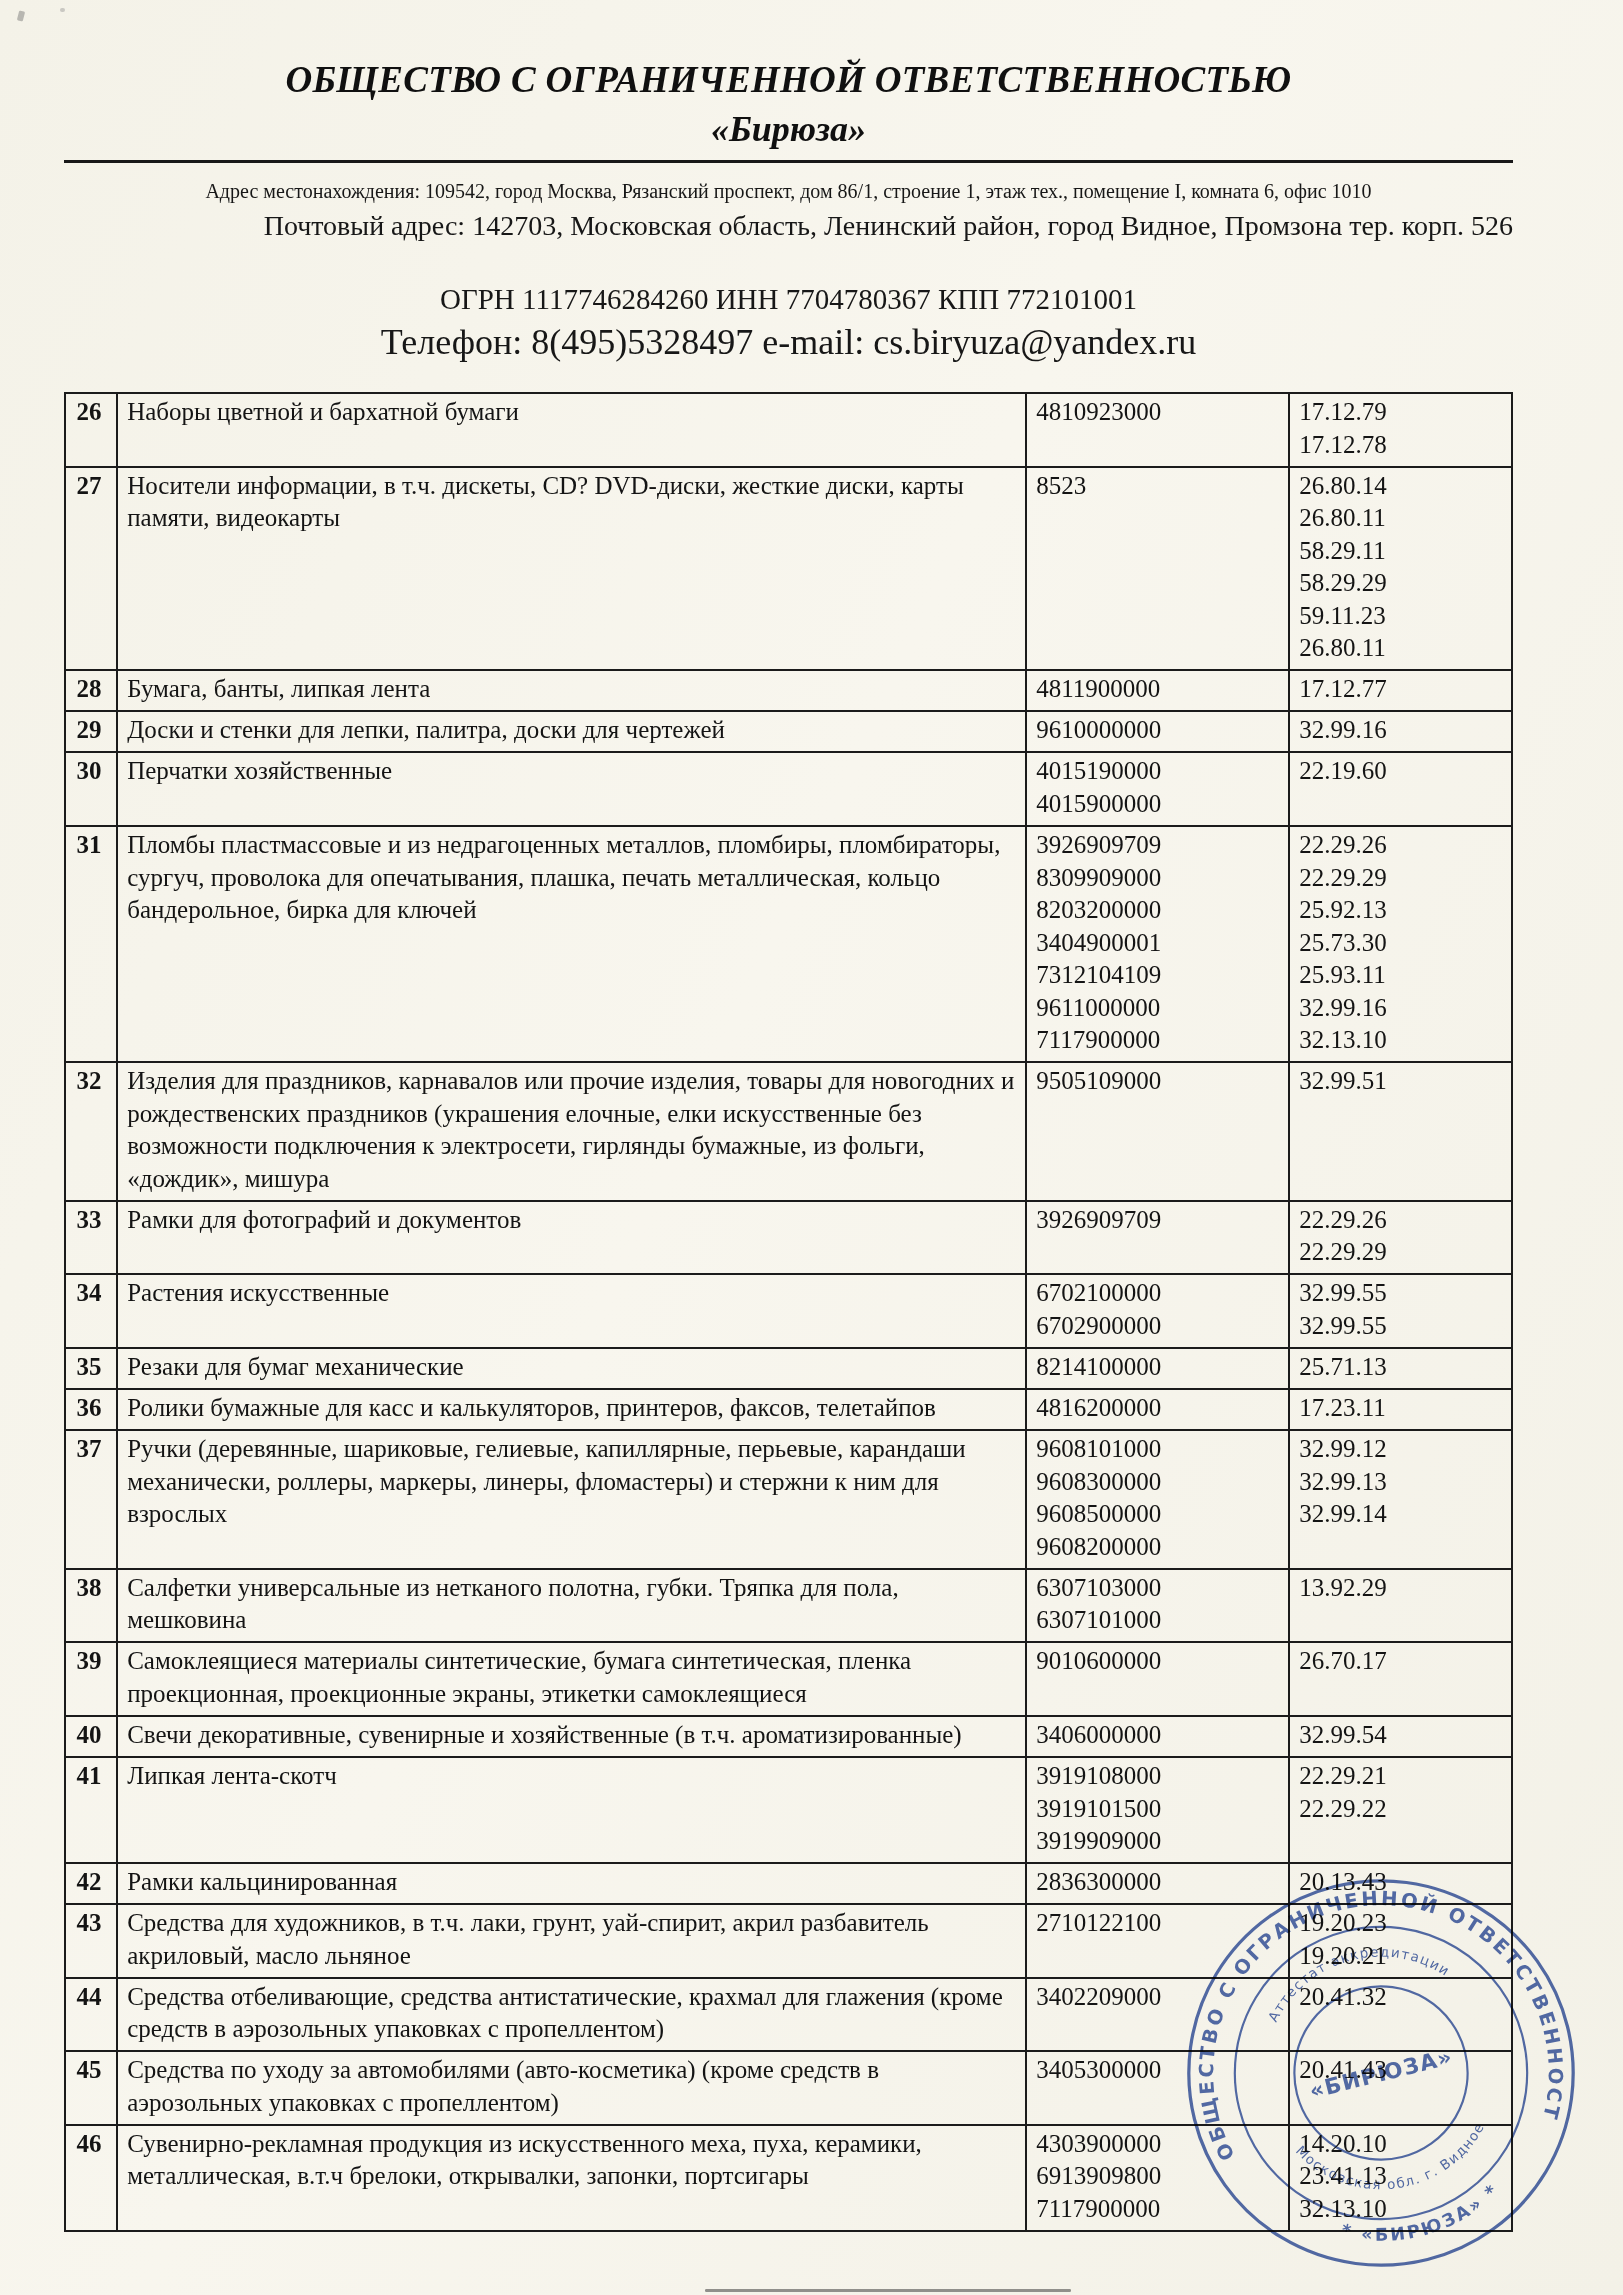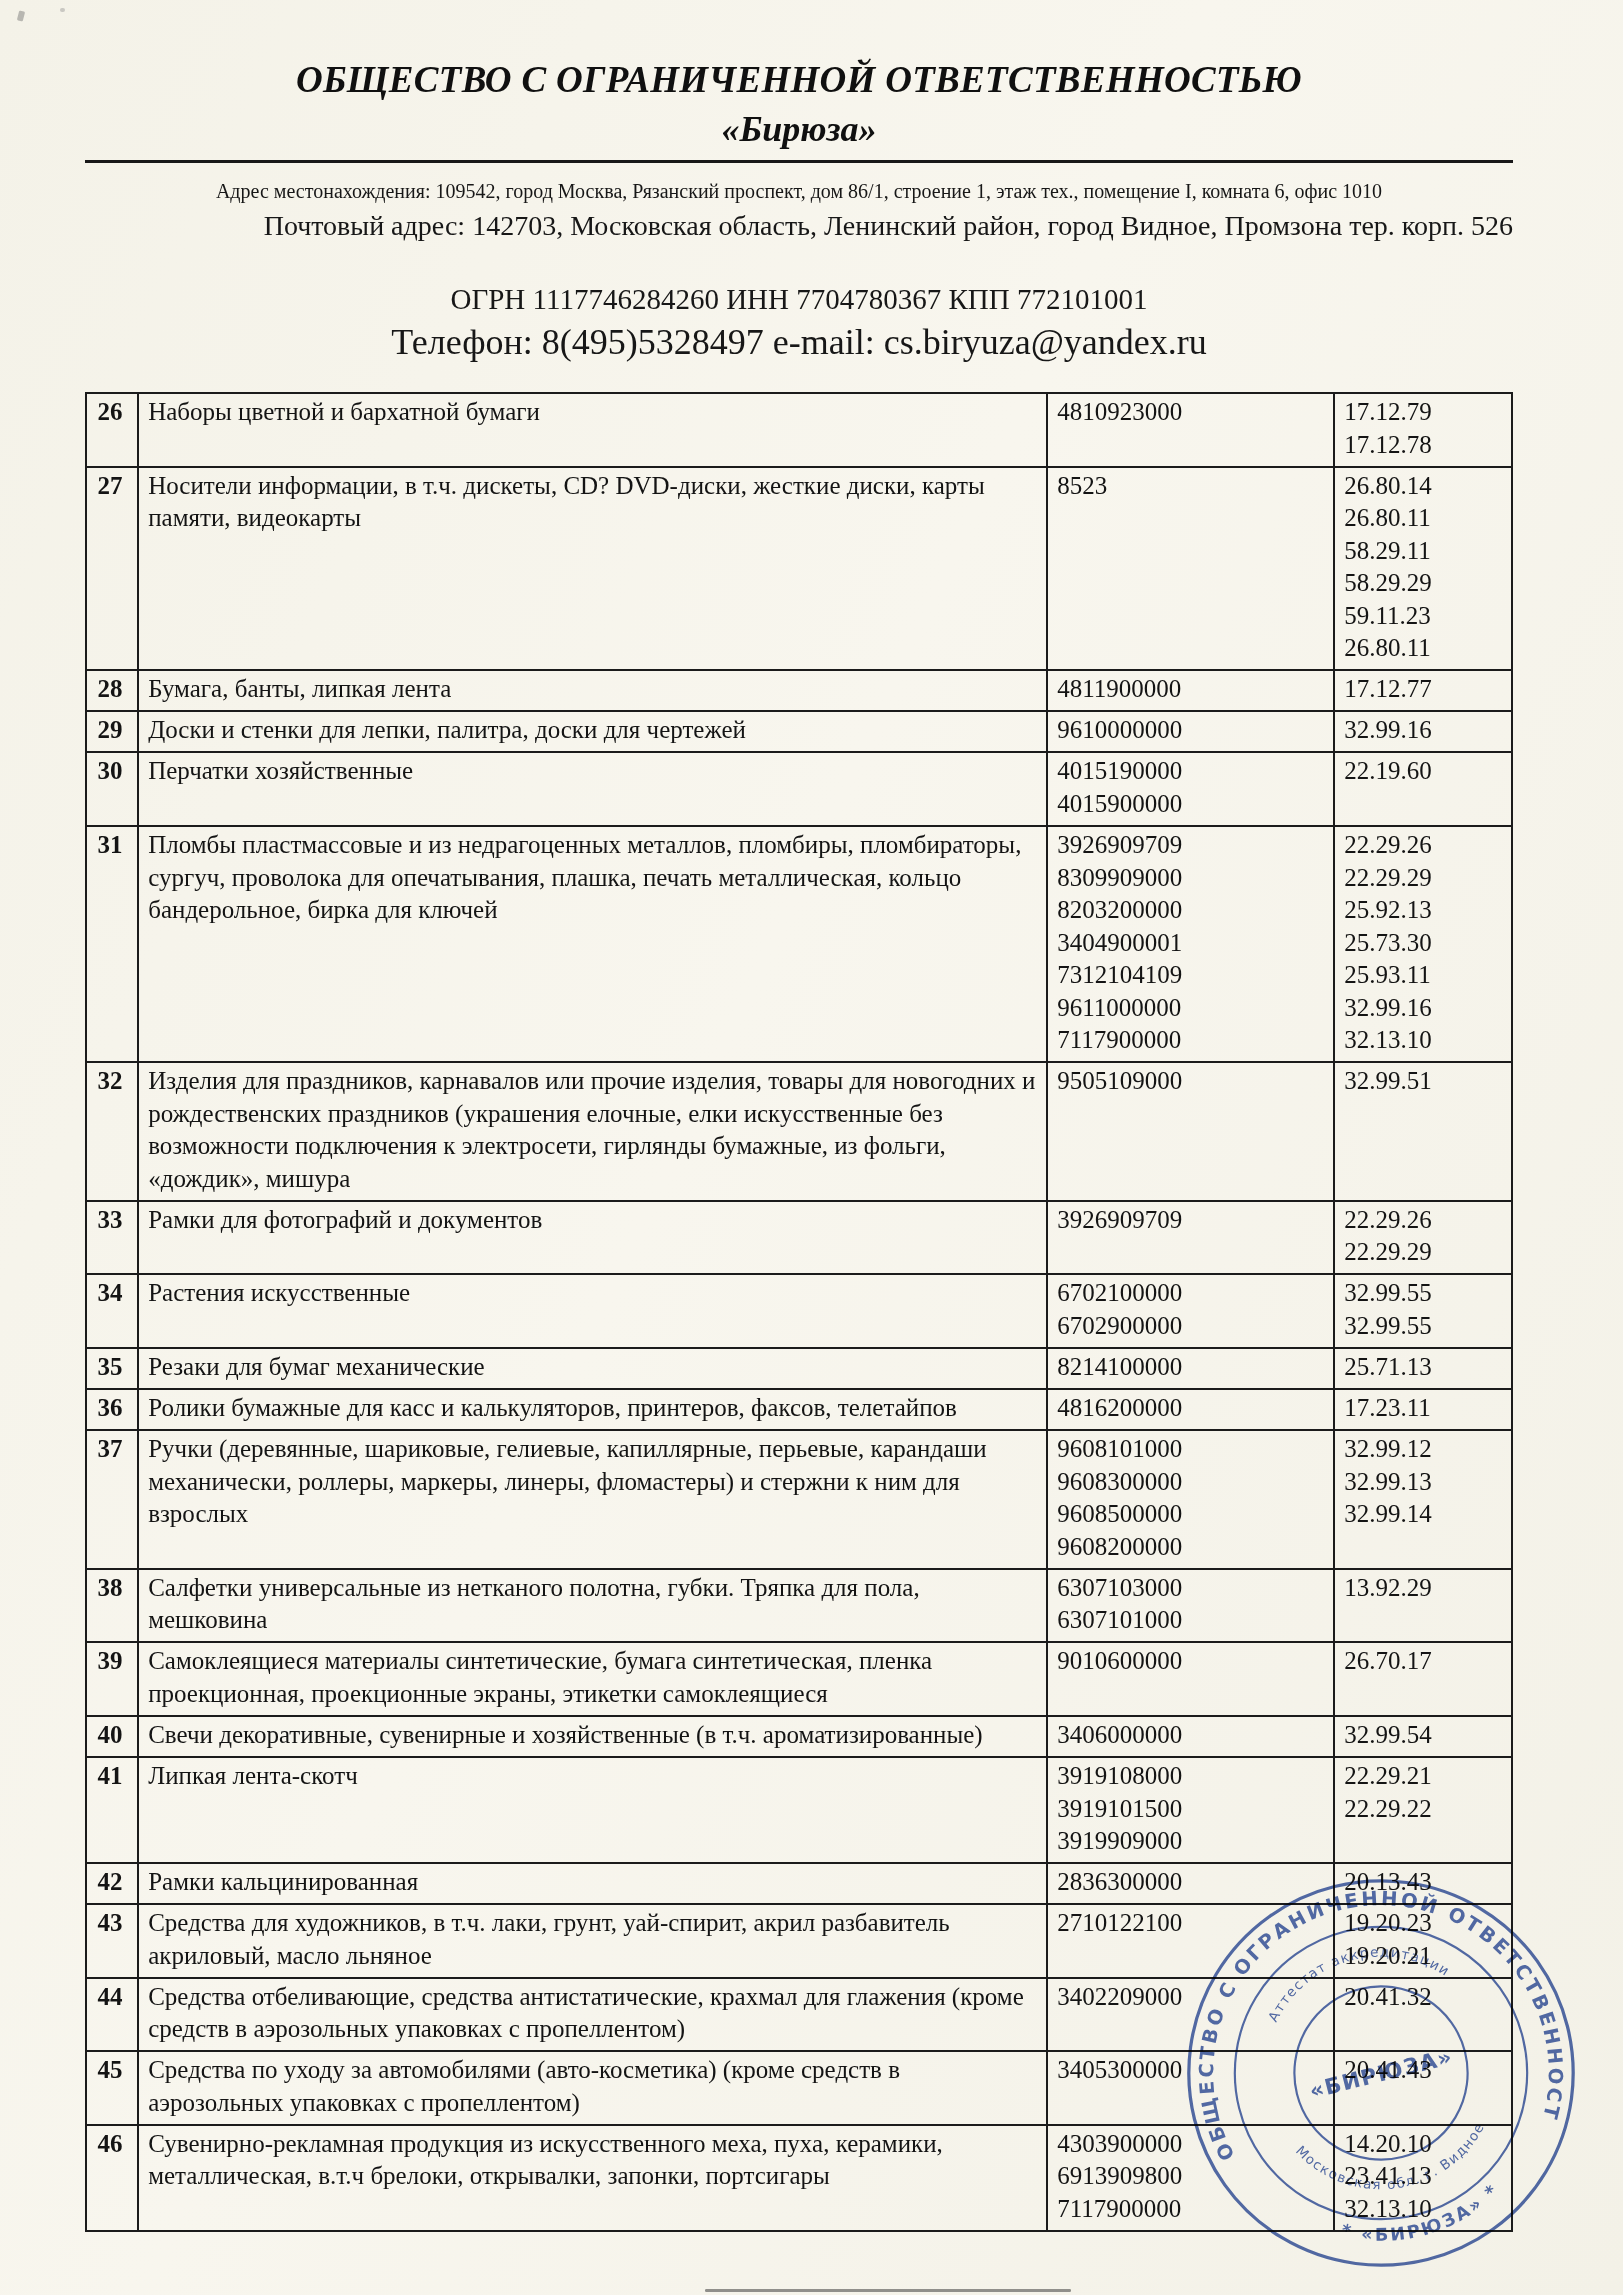--- a/index.html
+++ b/index.html
@@ -5,21 +5,21 @@
   * { margin:0; padding:0; box-sizing:border-box; }
   html, body { width:1623px; }
   body {
     height:2295px;
     position:relative;
     overflow:hidden;
     background:linear-gradient(115deg, #f4f2e8 0%, #f8f6ee 45%, #f3f1e7 100%);
     font-family:"Liberation Serif", serif;
     color:#171717;
   }
-  .page { position:absolute; inset:0; padding:58px 110px 0 85px; }
+  .page { position:absolute; inset:0; padding:58px 110px 0 64px; }
 
   
   .hdr h1 {
     font-size:37px; font-weight:bold; font-style:italic;
     text-align:center; letter-spacing:0.3px; color:#101010;
   }
   .hdr h2 {
     font-size:36px; font-weight:bold; font-style:italic;
     text-align:center; margin-top:6.5px; color:#101010;
   }
@@ -39,21 +39,21 @@
   }
   td {
     border:2px solid #1b1b1b;
     vertical-align:top;
     font-size:25px; line-height:1.3;
     padding:2px 9.2px 4.6px 9.2px;
     color:#141414;
   }
   td.c-num   { width:52px;  padding-left:10.5px;font-weight:bold; }
   td.c-desc  { width:909px; }
-  td.c-code  { width:287px; white-space:pre-line; }
+  td.c-code  { width:263px; white-space:pre-line; }
   td.c-okved { white-space:pre-line; }
 
   
   .stamp {
     position:absolute; left:1178px; top:1870px;
     width:406px; height:406px;
     transform:rotate(-14deg);
     opacity:0.82;
     mix-blend-mode:multiply;
   }

